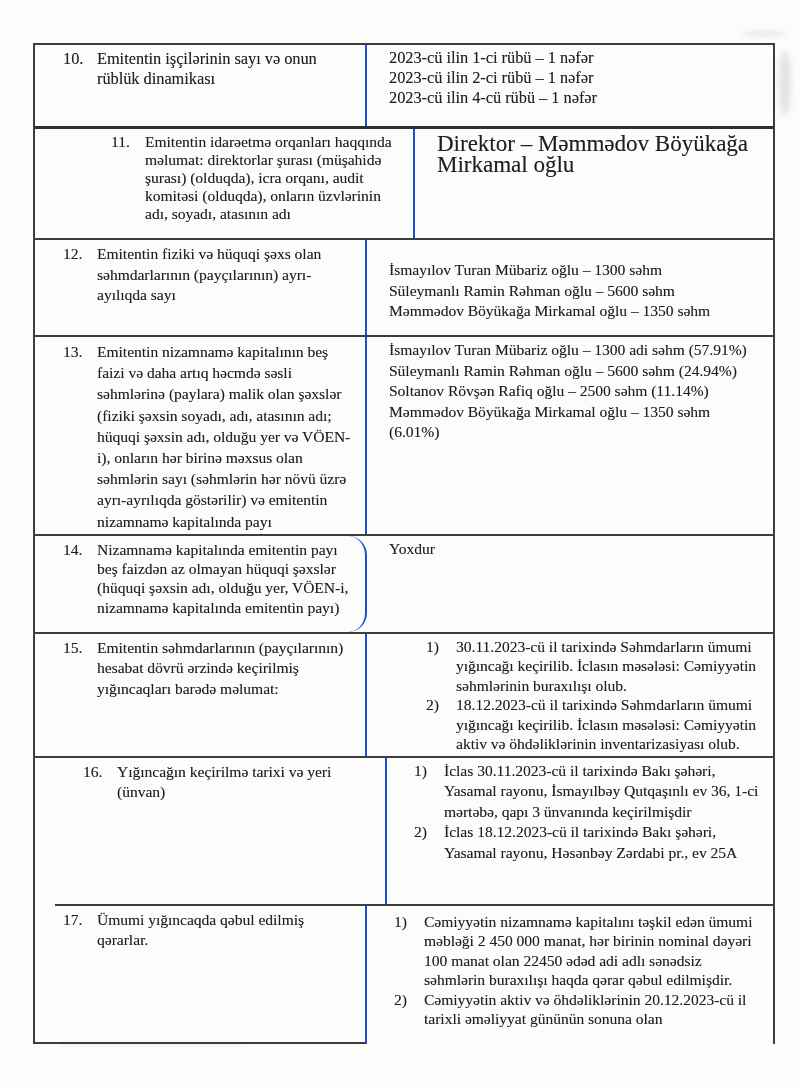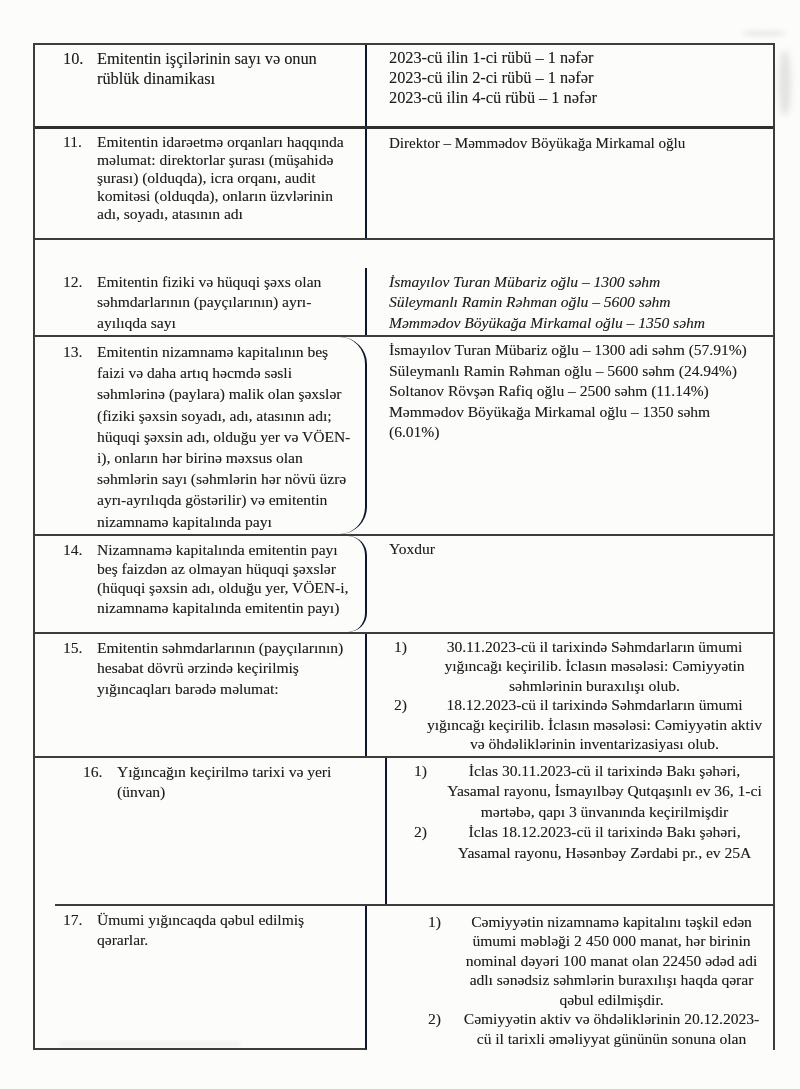--- a/index.html
+++ b/index.html
@@ -18,47 +18,47 @@
     width: 742px;
     border: 2px solid #3d3d3c;
     border-bottom: 0;
     filter: blur(0.25px);
     text-shadow: 0.2px 0.2px 0.6px rgba(30,30,30,0.4);
   }
   .trow { display: flex; border-bottom: 2px solid #3d3d3c; font-size: 15.5px; line-height: 20.5px; }
   .cl {
     flex: 0 0 332px;
     width: 332px;
-    border-right: 2px solid #0f172a;
+    border-right: 2px solid #1d4ed8;
     padding: 4px 8px 2px 28px;
     display: flex;
     align-items: flex-start;
   }
   .cr { flex: 1; padding: 3px 8px 2px 7px; }
   .rnum { flex: 0 0 34px; }
   .rlabel { flex: 1; }
   .vline { white-space: normal; margin-left: 15px; }
   .item { display: flex; padding-left: 20px; }
   .inum { flex: 0 0 30px; }
-  .itxt { flex: 1; text-align: center; }
+  .itxt { flex: 1; }
 
   .r10 { min-height: 84px;  font-size: 16.3px; line-height: 20px; border-bottom-width: 3px; border-bottom-color: #2f2f2e; }
   .r11 { min-height: 111px; }
-  .r11 .cl { line-height: 17.9px; }
-  .r11 .cr { font-size: 15px; line-height: 21px; padding-top: 4px; }
-  .r12 { min-height: 97px; align-items: flex-end; }
-  .r12 .cr { padding-top: 5px; font-style: italic; }
+  .r11 .cl { line-height: 17.9px; margin-left: 48px; }
+  .r11 .cr { font-size: 23px; line-height: 21px; padding-top: 4px; }
+  .r12 { min-height: 97px; }
+  .r12 .cr { padding-top: 20px; }
   .r13 { min-height: 198px; }
-  .r13 .cl { line-height: 21.2px; border-radius: 27px; }
+  .r13 .cl { line-height: 21.2px; }
   .r14 { min-height: 98px; }
   .r14 .cl { line-height: 19.3px; border-radius: 19px; }
-  .r15 { min-height: 123px; }
+  .r15 { min-height: 123px; gap: 32px; }
   .r15 .cr { line-height: 19.5px; }
   .r16 { min-height: 148px; margin-left: 20px; }
-  .r17 { min-height: 138px; border-bottom: 0; gap: 34px; }
+  .r17 { min-height: 138px; border-bottom: 0; }
   .r17 .cl { border-bottom: 2px solid #3d3d3c; }
   .r17 .cr { line-height: 19.5px; padding-top: 6px; }
 
   .smudge-a {
     position: absolute; left: 779px; top: 50px; width: 12px; height: 66px;
     background: rgba(110,110,110,0.18); filter: blur(3px); border-radius: 50%;
   }
   .smudge-b {
     position: absolute; left: 742px; top: 30px; width: 44px; height: 7px;
     background: rgba(120,120,120,0.12); filter: blur(2px); border-radius: 50%;

